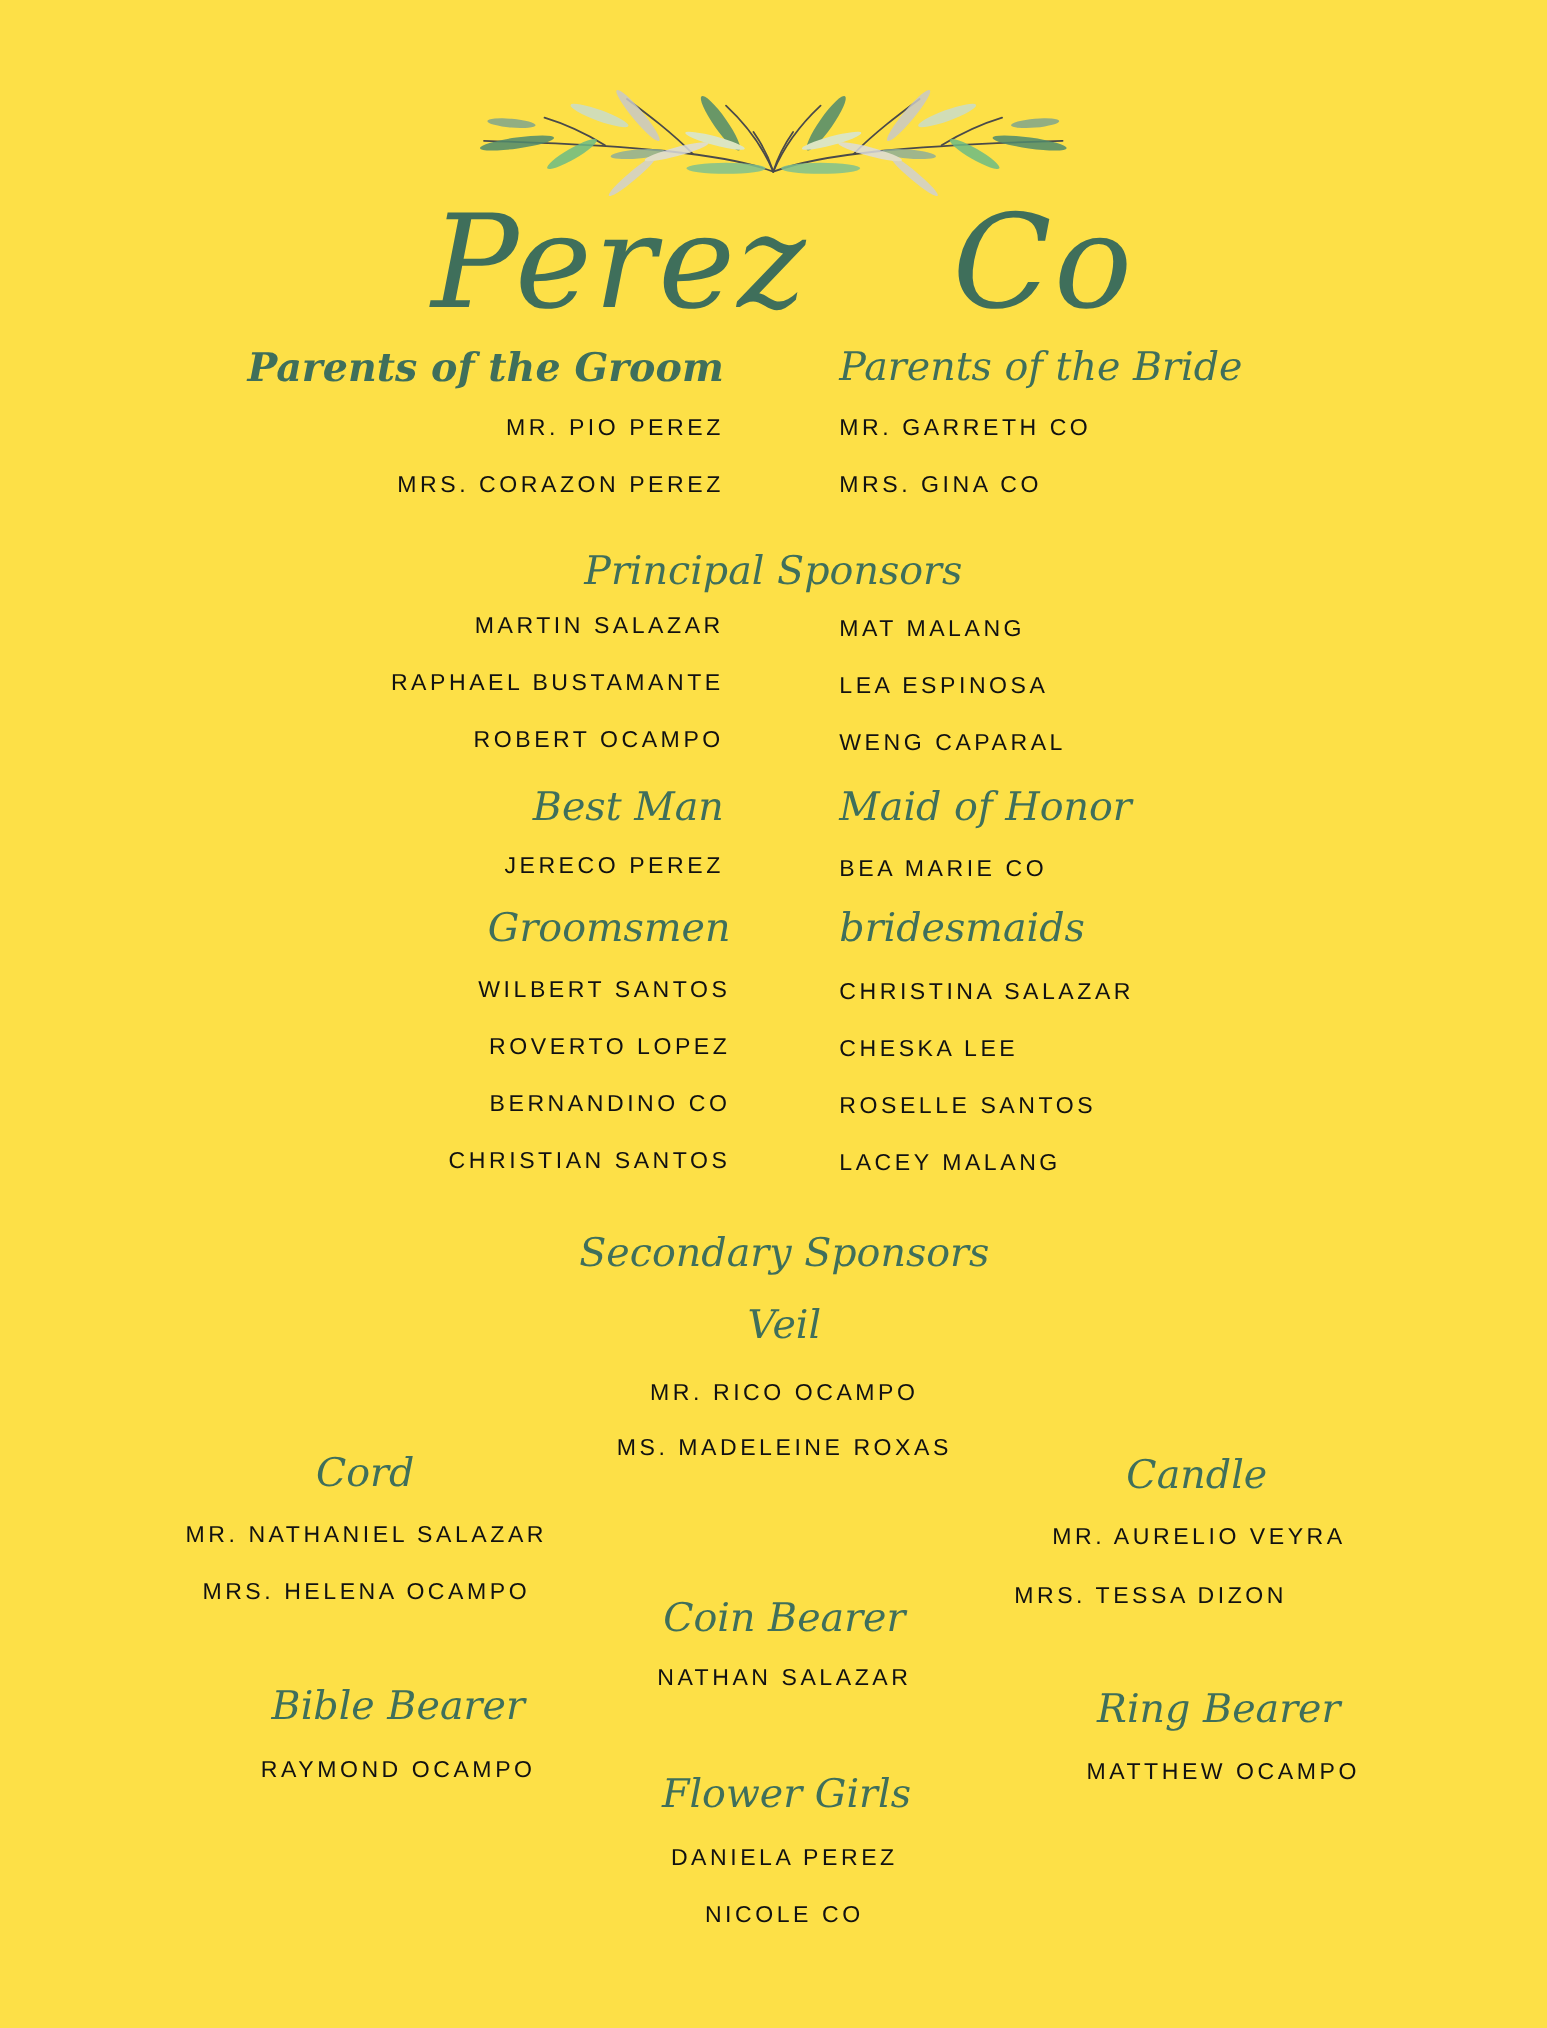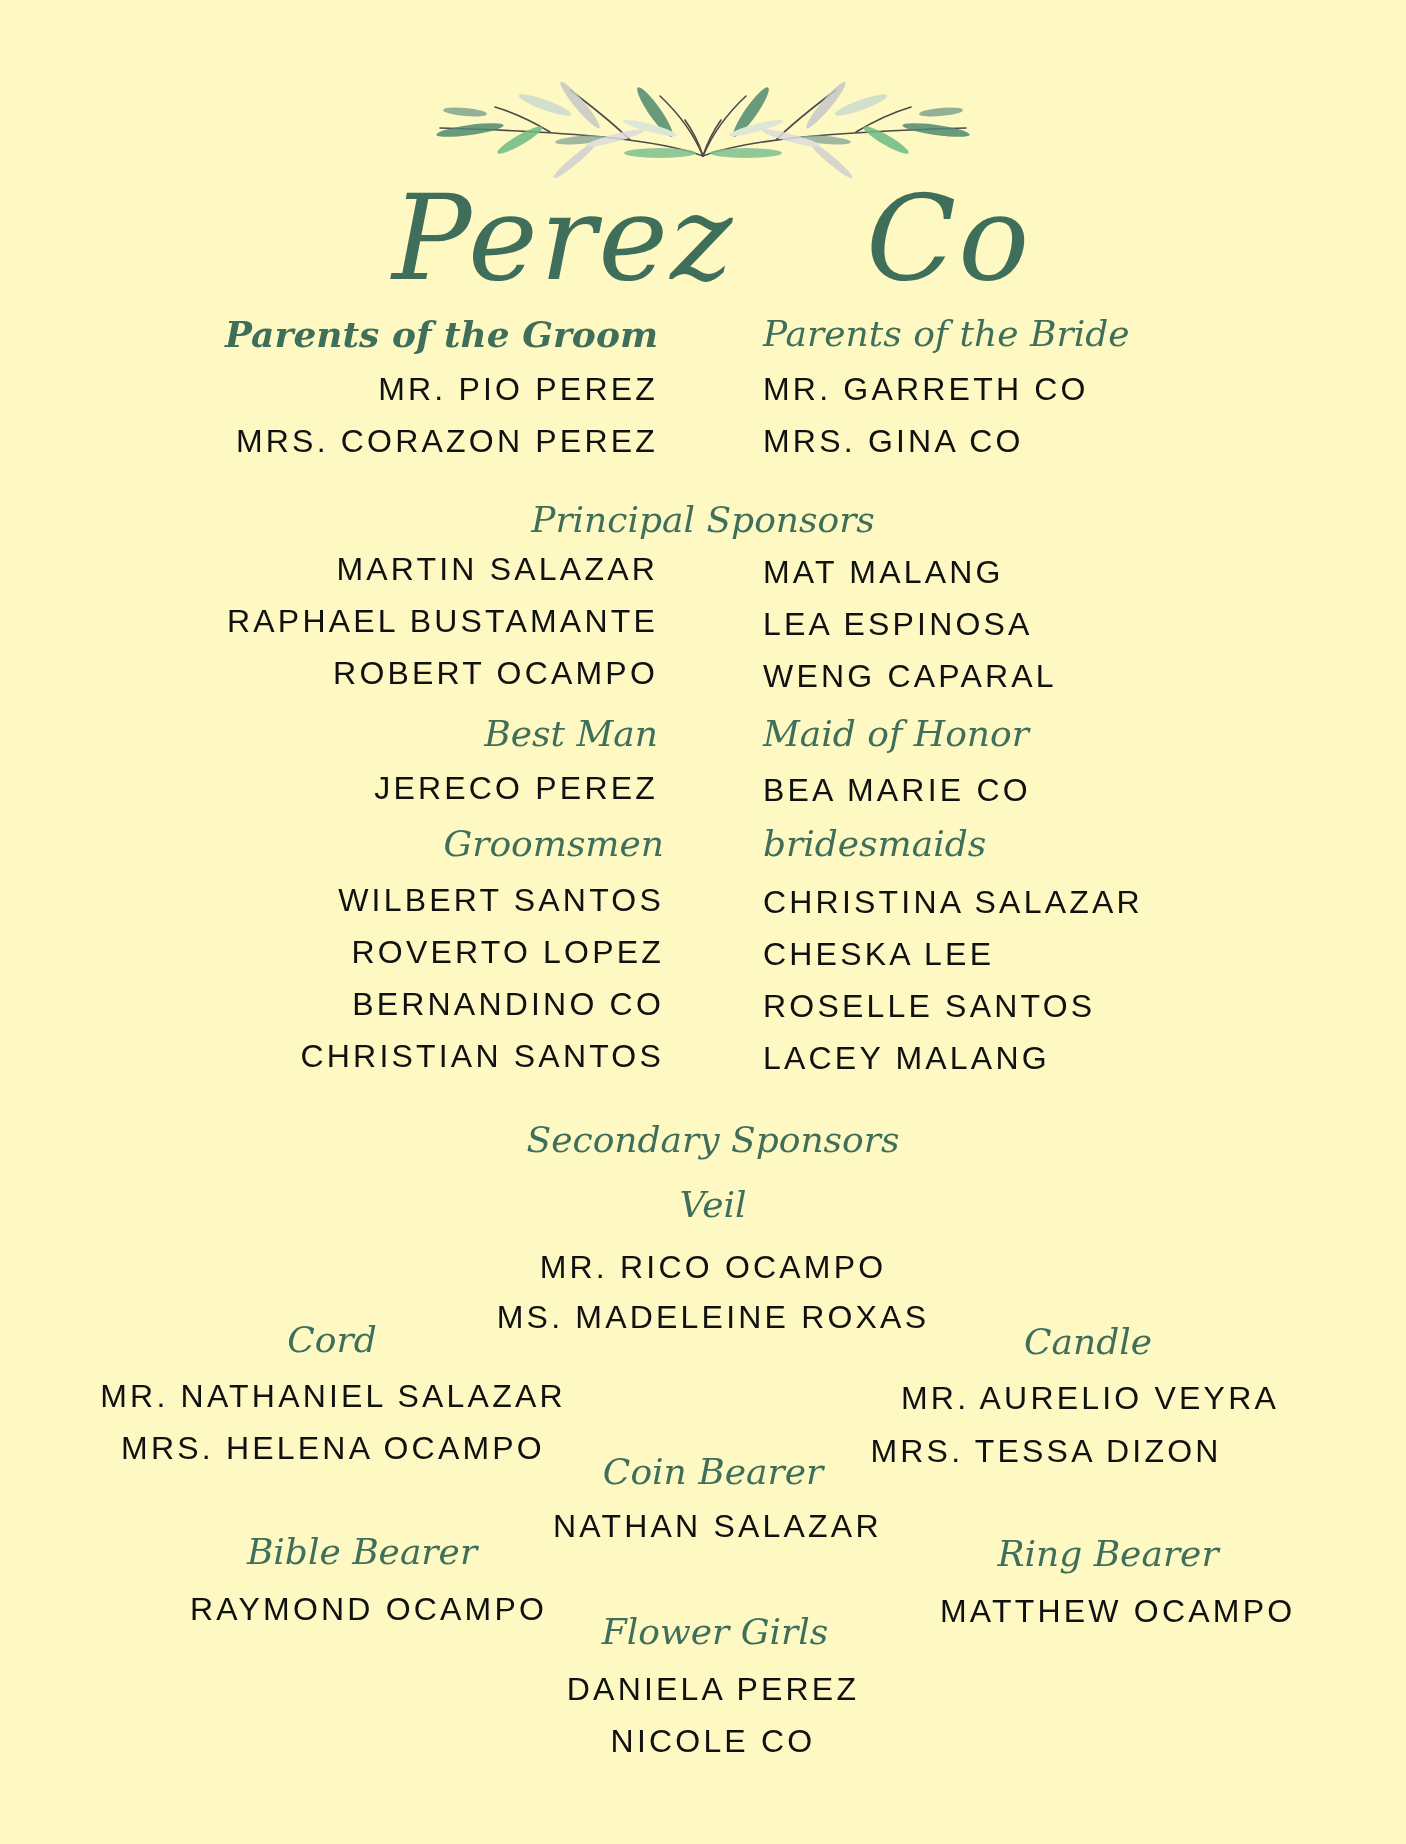--- a/index.html
+++ b/index.html
@@ -1,23 +1,23 @@
 <!DOCTYPE html>
 <html><head>
 <meta charset="utf-8">
 <style>
   html, body { margin: 0; padding: 0; background: #ffffff; }
   body { width: 1406px; height: 1844px; position: relative; overflow: hidden; }
-  .page { position: absolute; left: 0; top: 0; width: 1406px; height: 1844px; background: #fef9c3; }
+  .page { position: absolute; left: 0; top: 0; width: 1406px; height: 1844px; background: #fde047; }
   .garland { position: absolute; left: 430px; top: 80px; width: 546px; height: 100px; }
   .title { position: absolute; top: 168px; font-family: "DejaVu Serif", serif; font-style: italic; color: #3f6f5b; font-size: 118px; line-height: 140px; font-weight: normal; letter-spacing: 2px; white-space: nowrap; }
   .title.left { left: 392px; }
   .title.right { left: 866px; }
   .h { position: absolute; font-family: "DejaVu Serif", serif; font-style: italic; color: #3f6f5b; font-size: 36px; line-height: 44px; white-space: nowrap; }
-  .n { position: absolute; font-family: "Liberation Sans", sans-serif; color: #111111; font-size: 32px; line-height: 30px; letter-spacing: 3.2px; text-transform: uppercase; white-space: nowrap; }
+  .n { position: absolute; font-family: "Liberation Sans", sans-serif; color: #111111; font-size: 21px; line-height: 30px; letter-spacing: 3.2px; text-transform: uppercase; white-space: nowrap; }
   .r { text-align: right; }
   .c { text-align: center; }
   .l { text-align: left; }
   
   .colL { right: 748px; }
   
   .colR { left: 763px; }
 </style>
 </head>
 <body>

